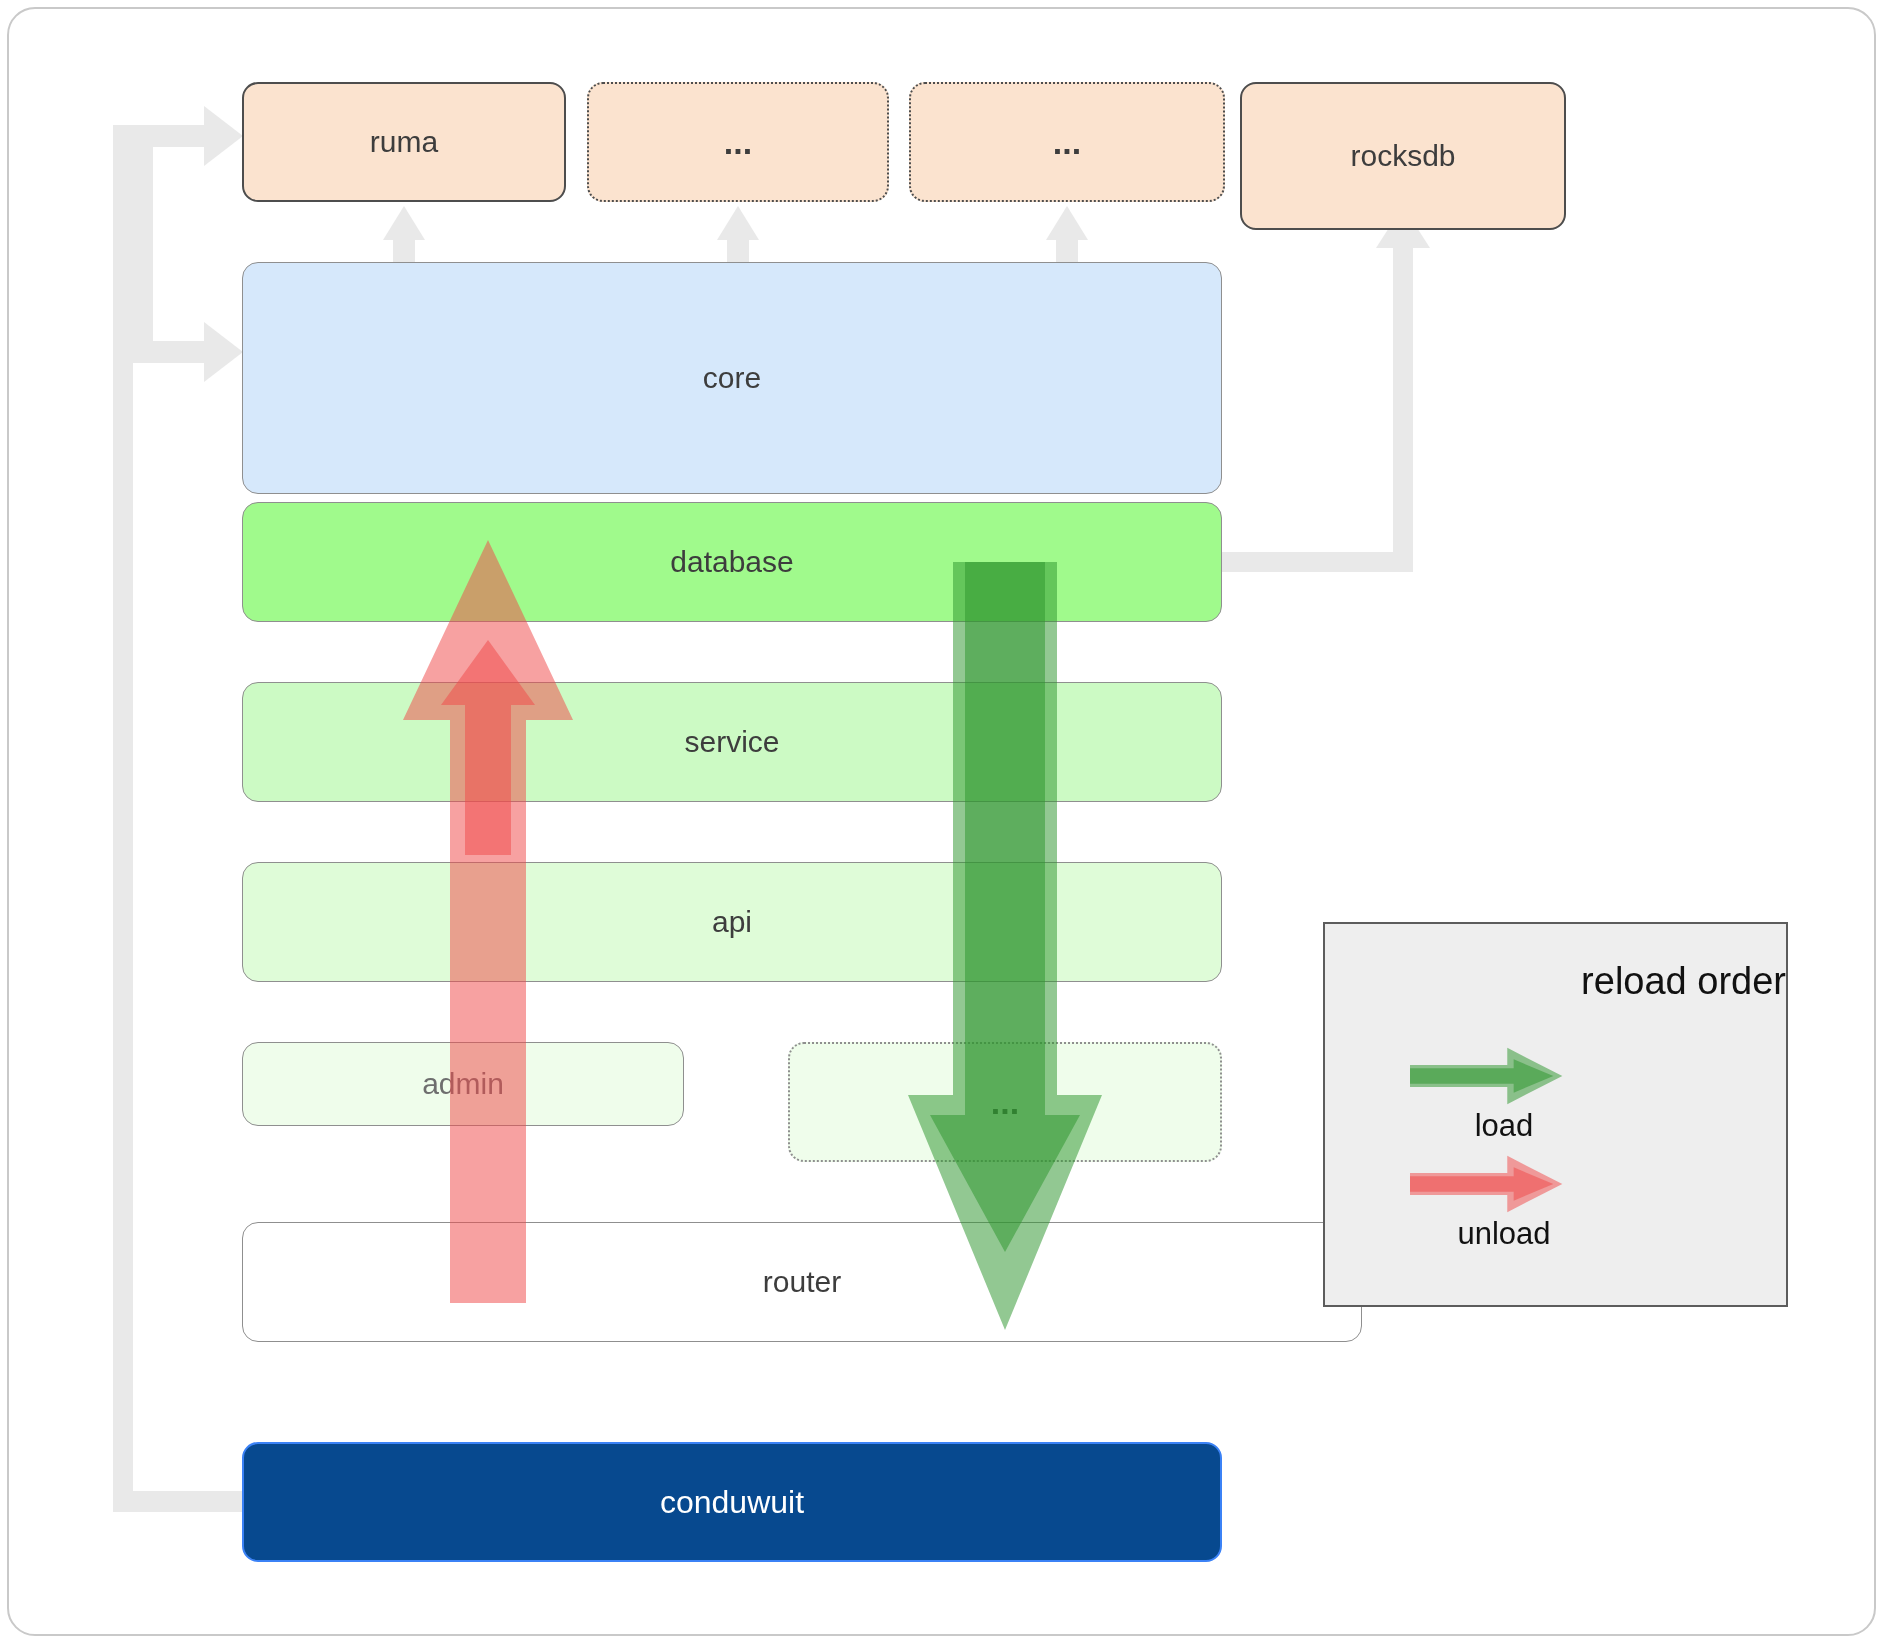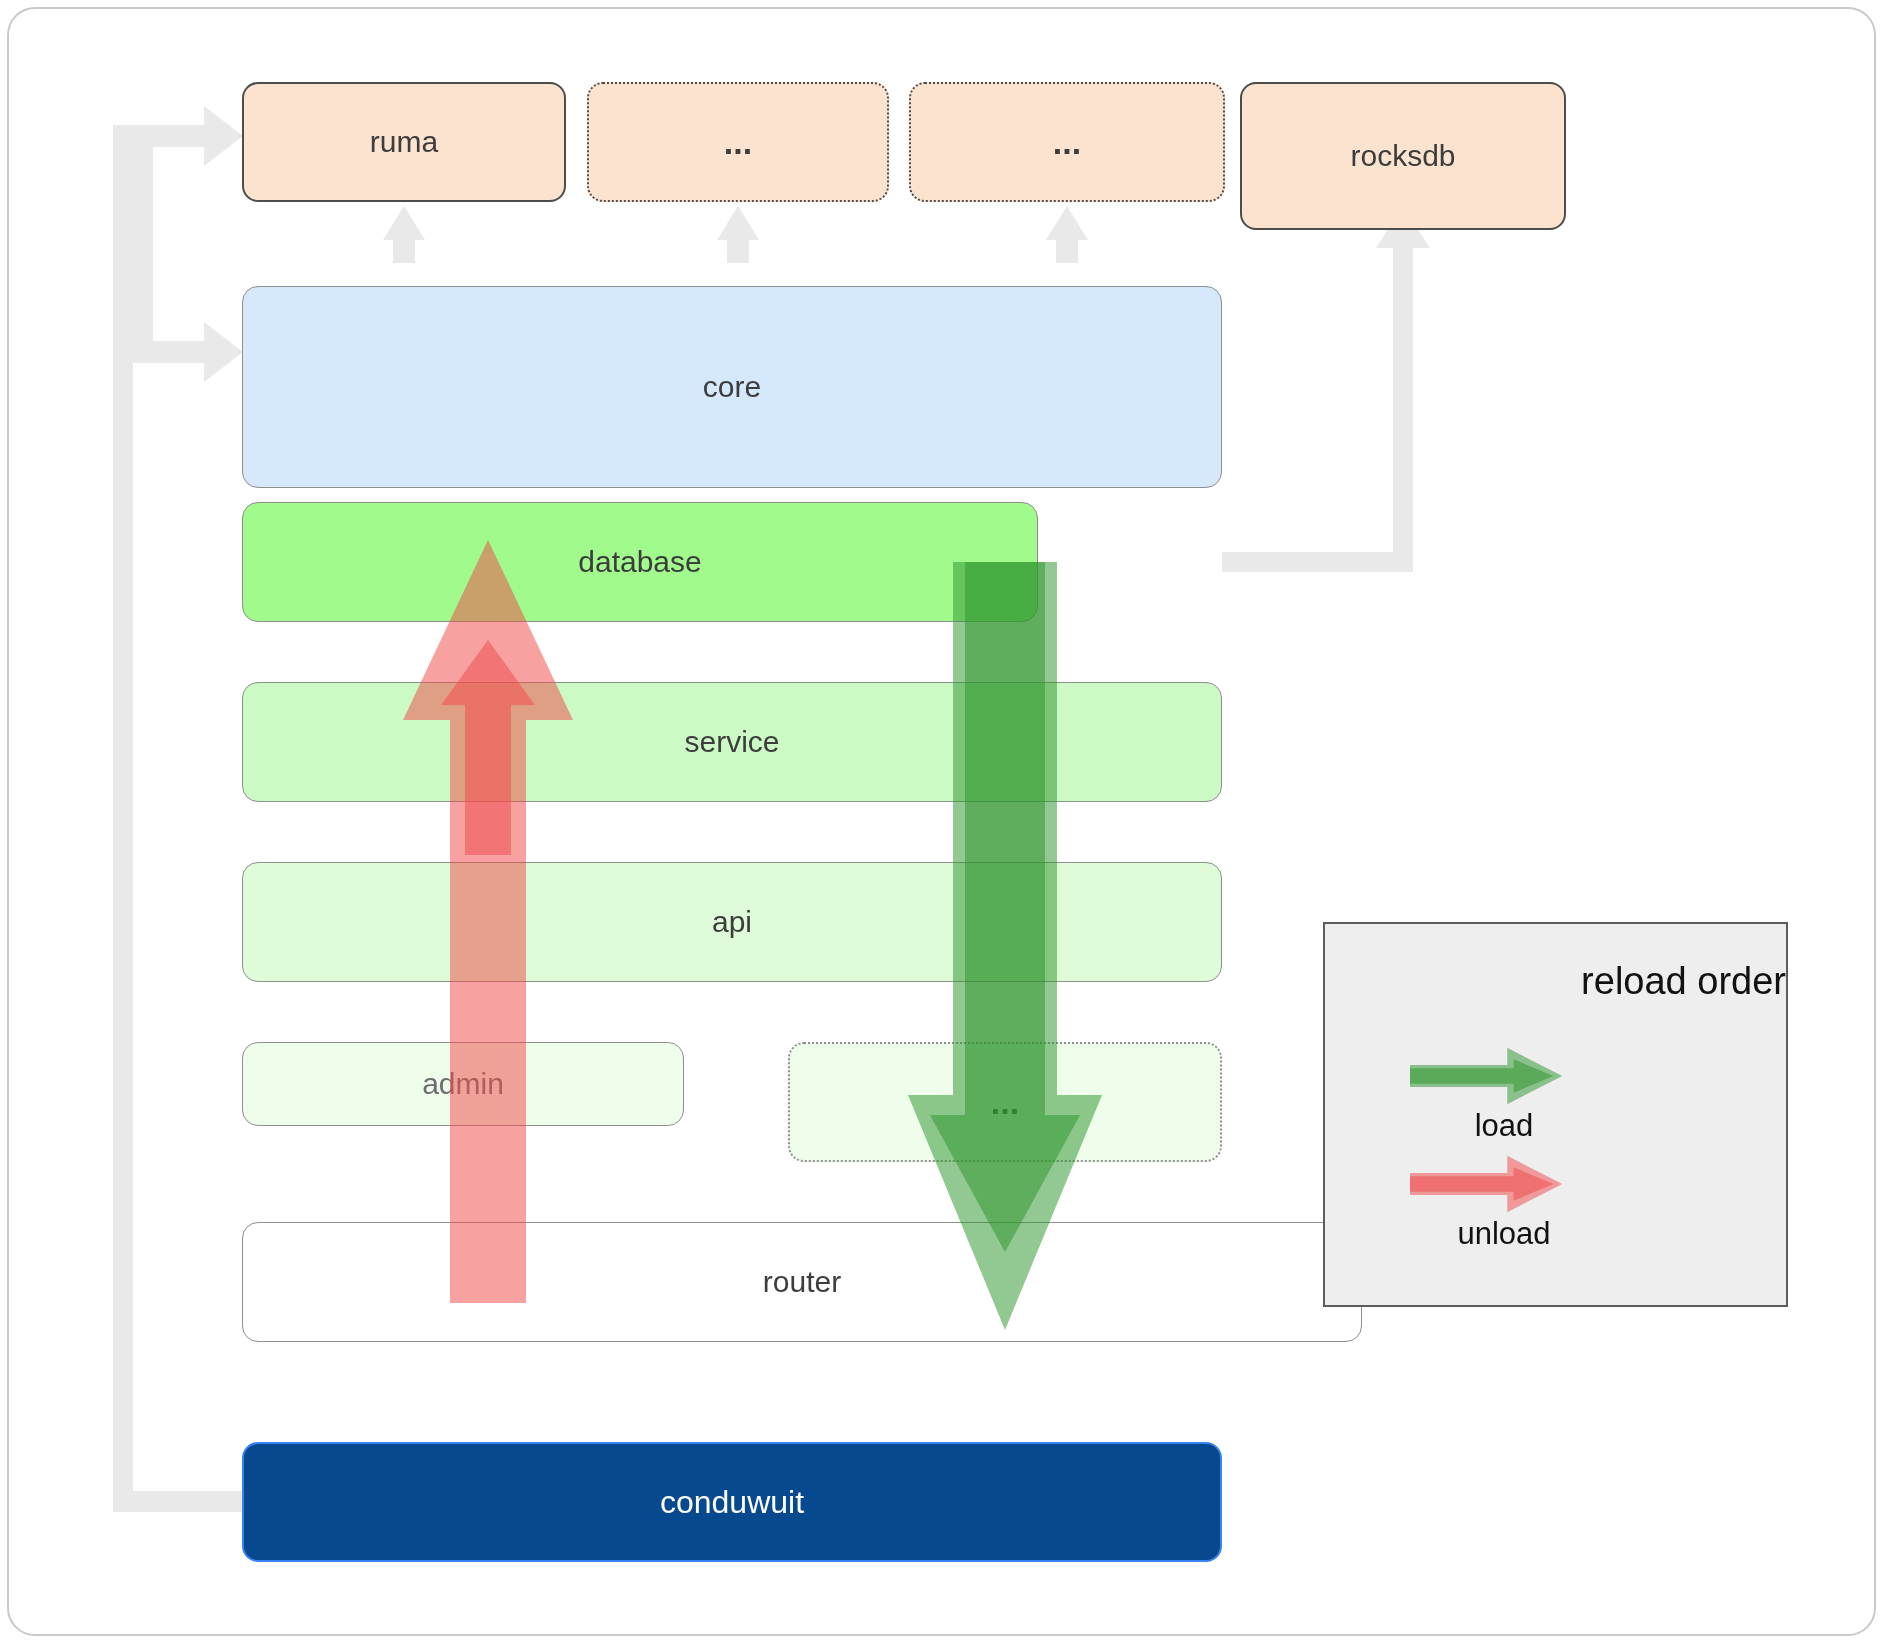--- a/index.html
+++ b/index.html
@@ -27,22 +27,22 @@
     font-size:30px;
     color:var(--label-color);
     box-sizing:border-box;
   }
   
   .box-ruma    {left:242px;top:82px;width:324px;height:120px;background:var(--peach);border:2px solid var(--dark-border);}
   .box-dots1   {left:587px;top:82px;width:302px;height:120px;background:var(--peach);border:2px dotted var(--dark-border);font-weight:700;font-size:34px;}
   .box-dots2   {left:909px;top:82px;width:316px;height:120px;background:var(--peach);border:2px dotted var(--dark-border);font-weight:700;font-size:34px;}
   .box-rocksdb {left:1240px;top:82px;width:326px;height:148px;background:var(--peach);border:2px solid var(--dark-border);}
   
-  .box-core    {left:242px;top:262px;width:980px;height:202px;background:var(--blue);border:1.5px solid var(--gray-border);margin-top:24px;}
-  .box-database{left:242px;top:502px;width:796px;height:120px;background:var(--db-green);border:1.5px solid var(--gray-border);}
+  .box-core    {left:242px;top:262px;width:980px;height:232px;background:var(--blue);border:1.5px solid var(--gray-border);}
+  .box-database{left:242px;top:502px;width:980px;height:120px;background:var(--db-green);border:1.5px solid var(--gray-border);}
   .box-service {left:242px;top:682px;width:980px;height:120px;background:var(--service-green);border:1.5px solid var(--gray-border);}
   .box-api     {left:242px;top:862px;width:980px;height:120px;background:var(--api-green);border:1.5px solid var(--gray-border);}
   .box-admin   {left:242px;top:1042px;width:442px;height:84px;background:var(--admin-green);border:1.5px solid var(--gray-border);color:var(--admin-label-color);}
   .box-dotsmid {left:788px;top:1042px;width:434px;height:120px;background:var(--admin-green);border:2px dotted var(--gray-border);font-weight:700;font-size:34px;}
   .box-router  {left:242px;top:1222px;width:1120px;height:120px;background:var(--router-white);border:1.5px solid var(--gray-border);}
   .box-conduwuit{left:242px;top:1442px;width:980px;height:120px;background:var(--conduwuit-navy);border:2px solid #3b82f6;color:#ffffff;font-size:32px;}
 
   
   .legend{
     position:absolute;left:1323px;top:922px;width:465px;height:385px;

